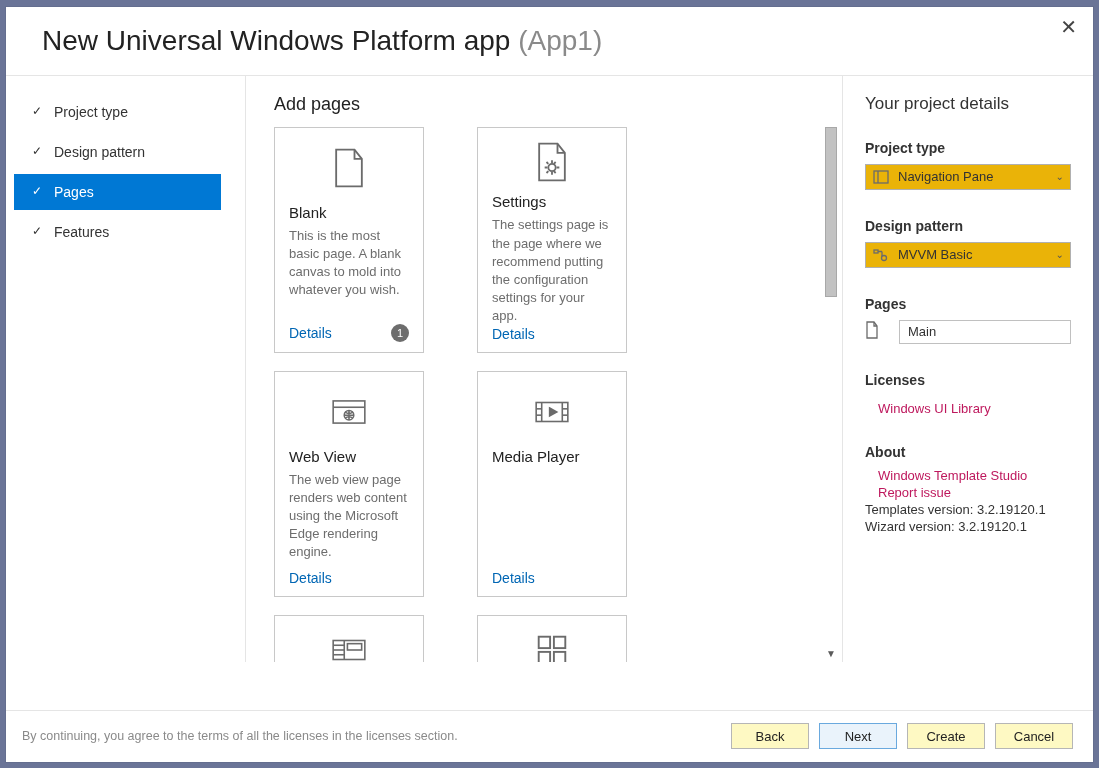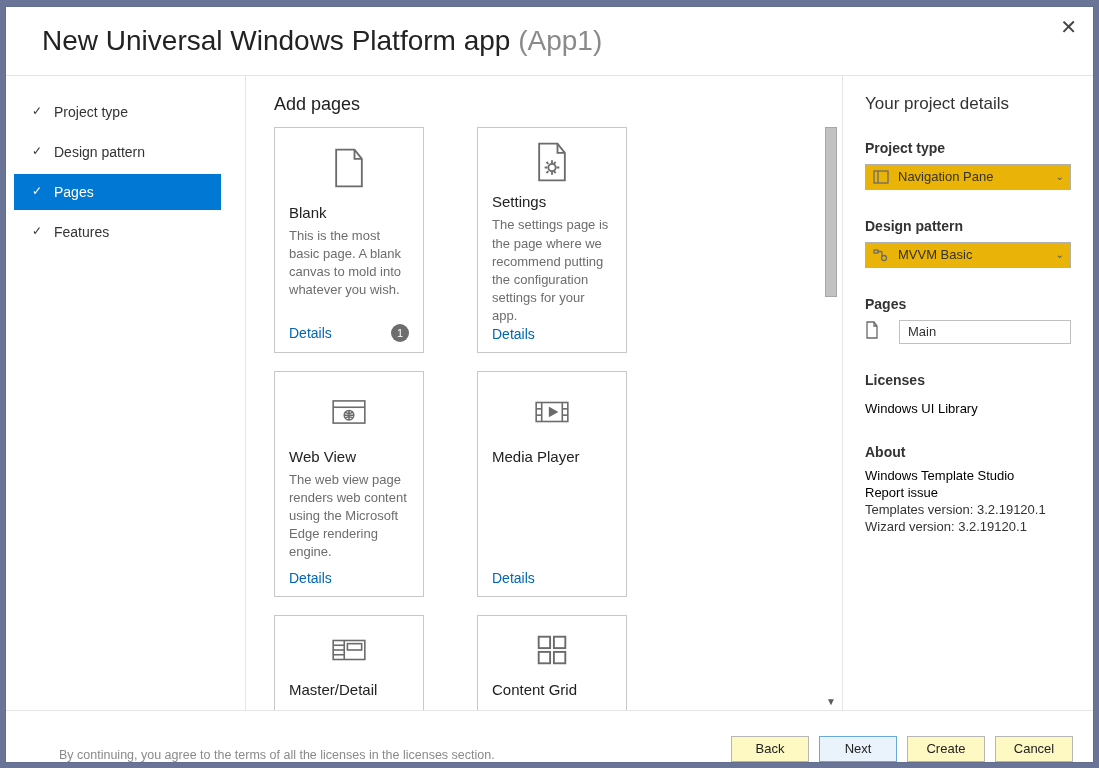--- a/index.html
+++ b/index.html
@@ -57,25 +57,25 @@
   .right h2 { margin:0 0 26px 0; font-size:17px; font-weight:400; }
   .right .label { font-weight:600; font-size:14px; margin:0 0 8px 0; }
   .select {
     border:1px solid #b0b0b0; background:#eab308; height:26px; display:flex; align-items:center;
     padding:0 6px; gap:8px; position:relative; cursor:pointer; margin-bottom:28px;
   }
   .select .caret { margin-left:auto; font-size:10px; color:#555; }
   .select .ico { width:18px; display:flex; justify-content:center; }
   .page-row { display:flex; align-items:center; gap:8px; margin-top:4px; margin-bottom:28px;}
   .page-row .box { border:1px solid #c0c0c0; height:24px; flex:1; display:flex; align-items:center; padding:0 8px;margin-left:12px; }
-  .link { color:#000000; cursor:pointer; }
+  .link { color:#be185d; cursor:pointer;margin-left:13px; }
   .about-block p { margin:2px 0; }
   .section { margin-bottom:28px; }
   
-  .footerbar { border-top:1px solid #e5e5e5; height:52px; display:flex; align-items:flex-end; padding:0 20px 0 53px; gap:10px; }
+  .footerbar { border-top:1px solid #e5e5e5; height:52px; display:flex; align-items:center; padding:0 20px 0 16px; gap:10px;margin-top:48px; }
   .footerbar .note { color:#8a8a8a; font-size:12.5px; }
   .footerbar .spacer { flex:1; }
   .btn { width:78px; height:26px; border:1px solid #b6b6b6; background:#fef9c3; font-size:13px; color:#222; cursor:pointer; }
   .btn.primary-outline { background:#eaf3fb; border-color:#6aa9de; }
 </style>
 </head>
 <body>
 
 <div class="window">
 

